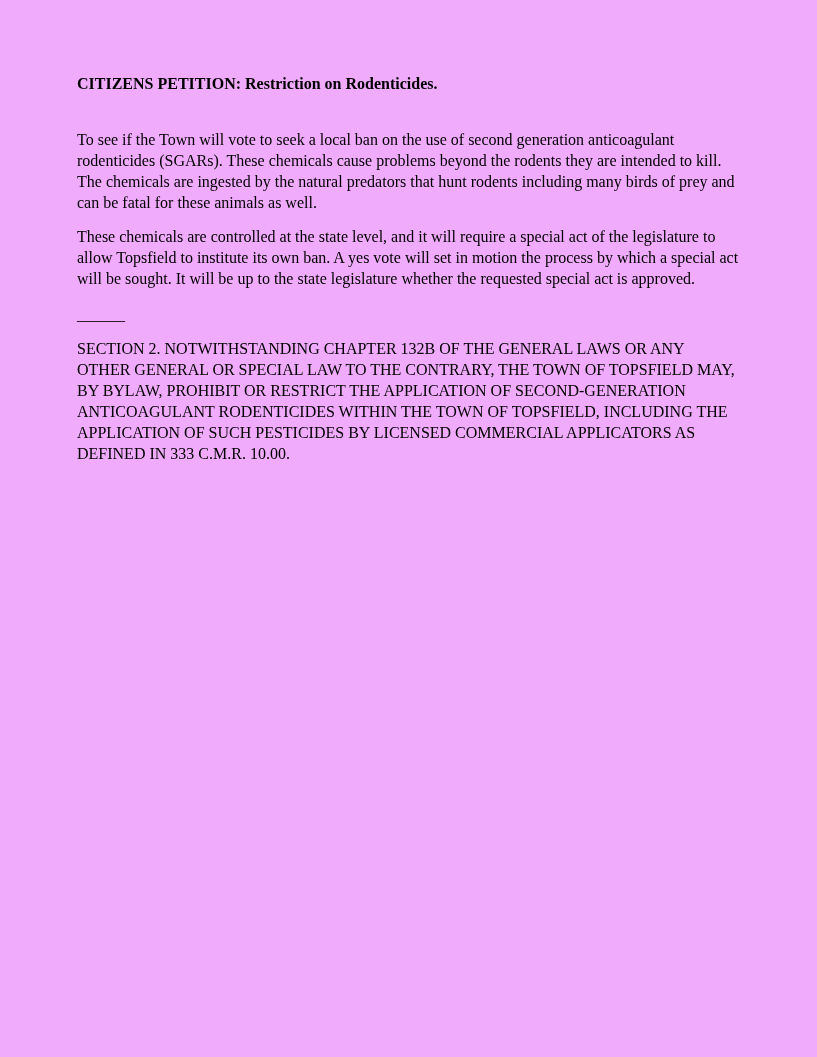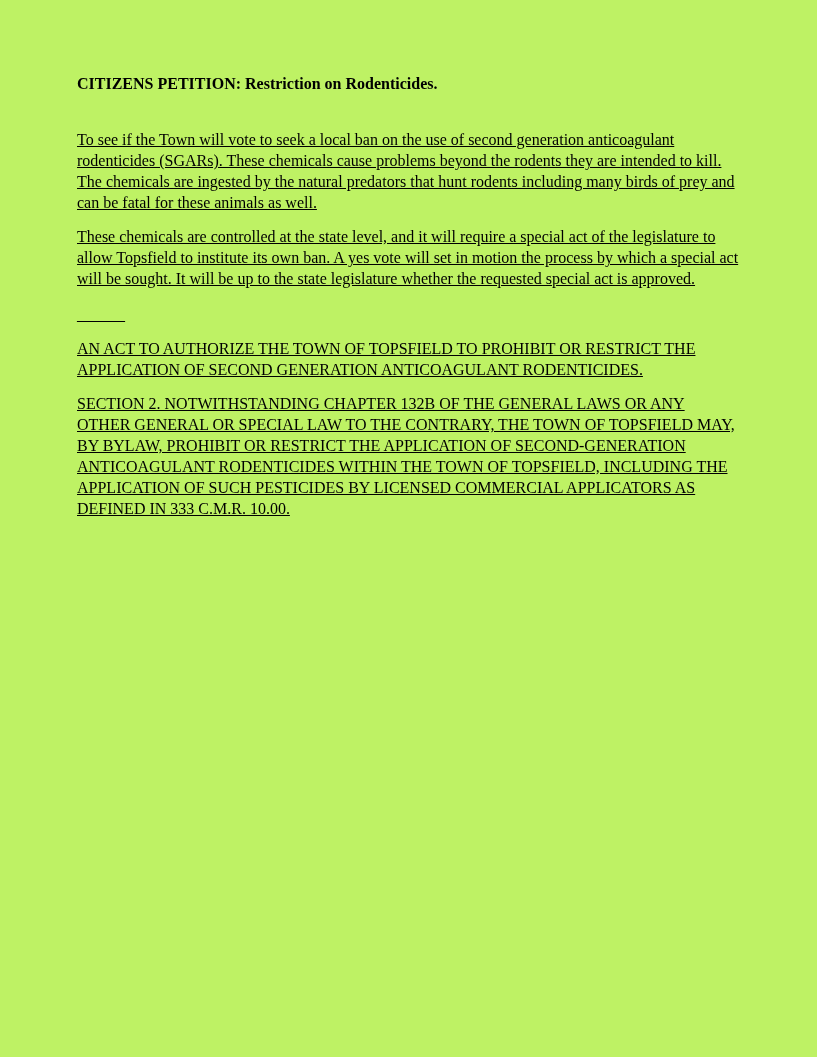--- a/index.html
+++ b/index.html
@@ -4,58 +4,56 @@
 <style>
   html, body {
     margin: 0;
     padding: 0;
     background: #ffffff;
   }
   .page {
     position: relative;
     width: 817px;
     height: 1057px;
-    background: #bef264;
+    background: #f0abfc;
     box-sizing: border-box;
     padding: 73px 77px 0 77px;
     font-family: "Liberation Serif", "DejaVu Serif", serif;
     font-size: 16px;
     line-height: 21px;
     color: #000000;
     overflow: hidden;
   }
   .doc-title {
     font-size: 16px;
     font-weight: bold;
     margin: 0 0 35px 0;
     line-height: 21px;
   }
   .para {
     margin: 0 0 13px 0;
     text-align: left;
-    text-decoration: underline;
   }
   .divider {
     margin: 15px 0 13px 0;
     letter-spacing: 0;
     white-space: pre;
   }
 </style>
 </head>
 <body>
 
 <div class="page">
 
   <h1 class="doc-title">CITIZENS PETITION: Restriction on Rodenticides.</h1>
 
   <p class="para">To see if the Town will vote to seek a local ban on the use of second generation anticoagulant rodenticides (SGARs). These chemicals cause problems beyond the rodents they are intended to kill. The chemicals are ingested by the natural predators that hunt rodents including many birds of prey and can be fatal for these animals as well.</p>
 
   <p class="para">These chemicals are controlled at the state level, and it will require a special act of the legislature to allow Topsfield to institute its own ban. A yes vote will set in motion the process by which a special act will be sought. It will be up to the state legislature whether the requested special act is approved.</p>
 
   <p class="para divider">______</p>
 
-  <p class="para">AN ACT TO AUTHORIZE THE TOWN OF TOPSFIELD TO PROHIBIT OR RESTRICT THE APPLICATION OF SECOND GENERATION ANTICOAGULANT RODENTICIDES.</p>
 
 
 
   <p class="para">SECTION 2. NOTWITHSTANDING CHAPTER 132B OF THE GENERAL LAWS OR ANY OTHER GENERAL OR SPECIAL LAW TO THE CONTRARY, THE TOWN OF TOPSFIELD MAY, BY BYLAW, PROHIBIT OR RESTRICT THE APPLICATION OF SECOND-GENERATION ANTICOAGULANT RODENTICIDES WITHIN THE TOWN OF TOPSFIELD, INCLUDING THE APPLICATION OF SUCH PESTICIDES BY LICENSED COMMERCIAL APPLICATORS AS DEFINED IN 333 C.M.R. 10.00.</p>
 
 </div>
 
 </body></html>

